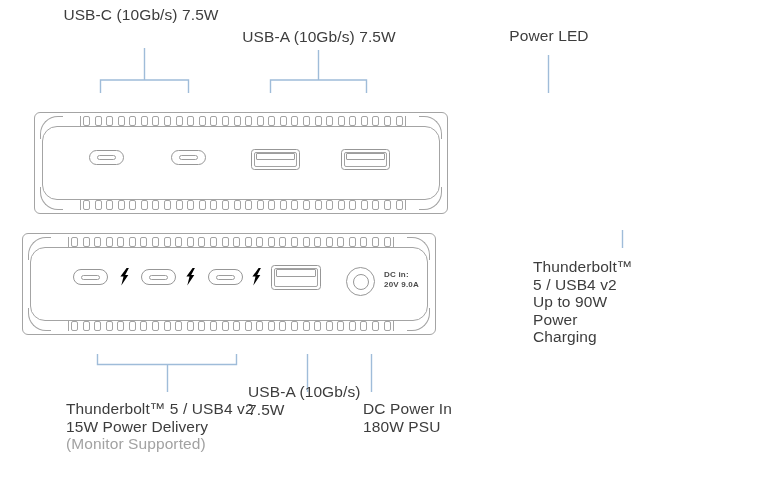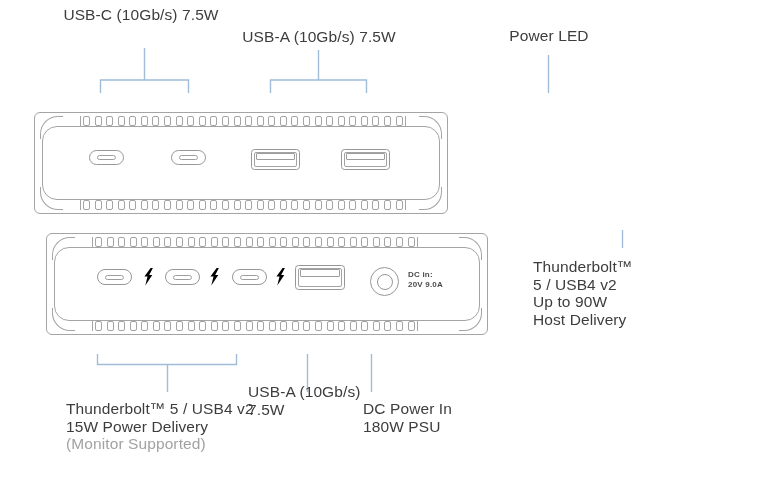--- a/index.html
+++ b/index.html
@@ -154,21 +154,21 @@
     <div class="usba" style="left:216px;top:36px;">
         <div class="inner"></div>
         <div class="slot"></div>
       </div>
     <div class="usba" style="left:306px;top:36px;">
         <div class="inner"></div>
         <div class="slot"></div>
       </div>
   </div>
 
-  <div class="panel" style="left:46px;top:233px;width:412px;height:100px;padding-left:28px;">
+  <div class="panel" style="left:22px;top:233px;width:412px;height:100px;">
     <div class="corner tl"></div>
     <div class="corner tr"></div>
     <div class="corner bl"></div>
     <div class="corner br"></div>
     <div class="face"></div>
     <div class="vent-strip top">
         <div class="vent"></div>
         <div class="vent"></div>
         <div class="vent"></div>
         <div class="vent"></div>
@@ -254,21 +254,21 @@
       </div>
     <div class="marking" style="left:361px;top:36px;">
       <div>DC in:</div>
       <div>20V 9.0A</div>
     </div>
   </div>
 
 
   <div class="lbl" style="left:533px;top:258px;">
     <div>Thunderbolt™ 5 / USB4 v2</div>
-    <div>Up to 90W Host Delivery</div>
+    <div>Up to 90W Power Charging</div>
   </div>
   <div class="lbl" style="left:66px;top:400px;">
     <div>Thunderbolt™ 5 / USB4 v2</div>
     <div>15W Power Delivery</div>
     <div class="muted">(Monitor Supported)</div>
   </div>
   <div class="lbl" style="left:248px;top:383px;">
     <div>USB-A (10Gb/s)</div>
     <div>7.5W</div>
   </div>

